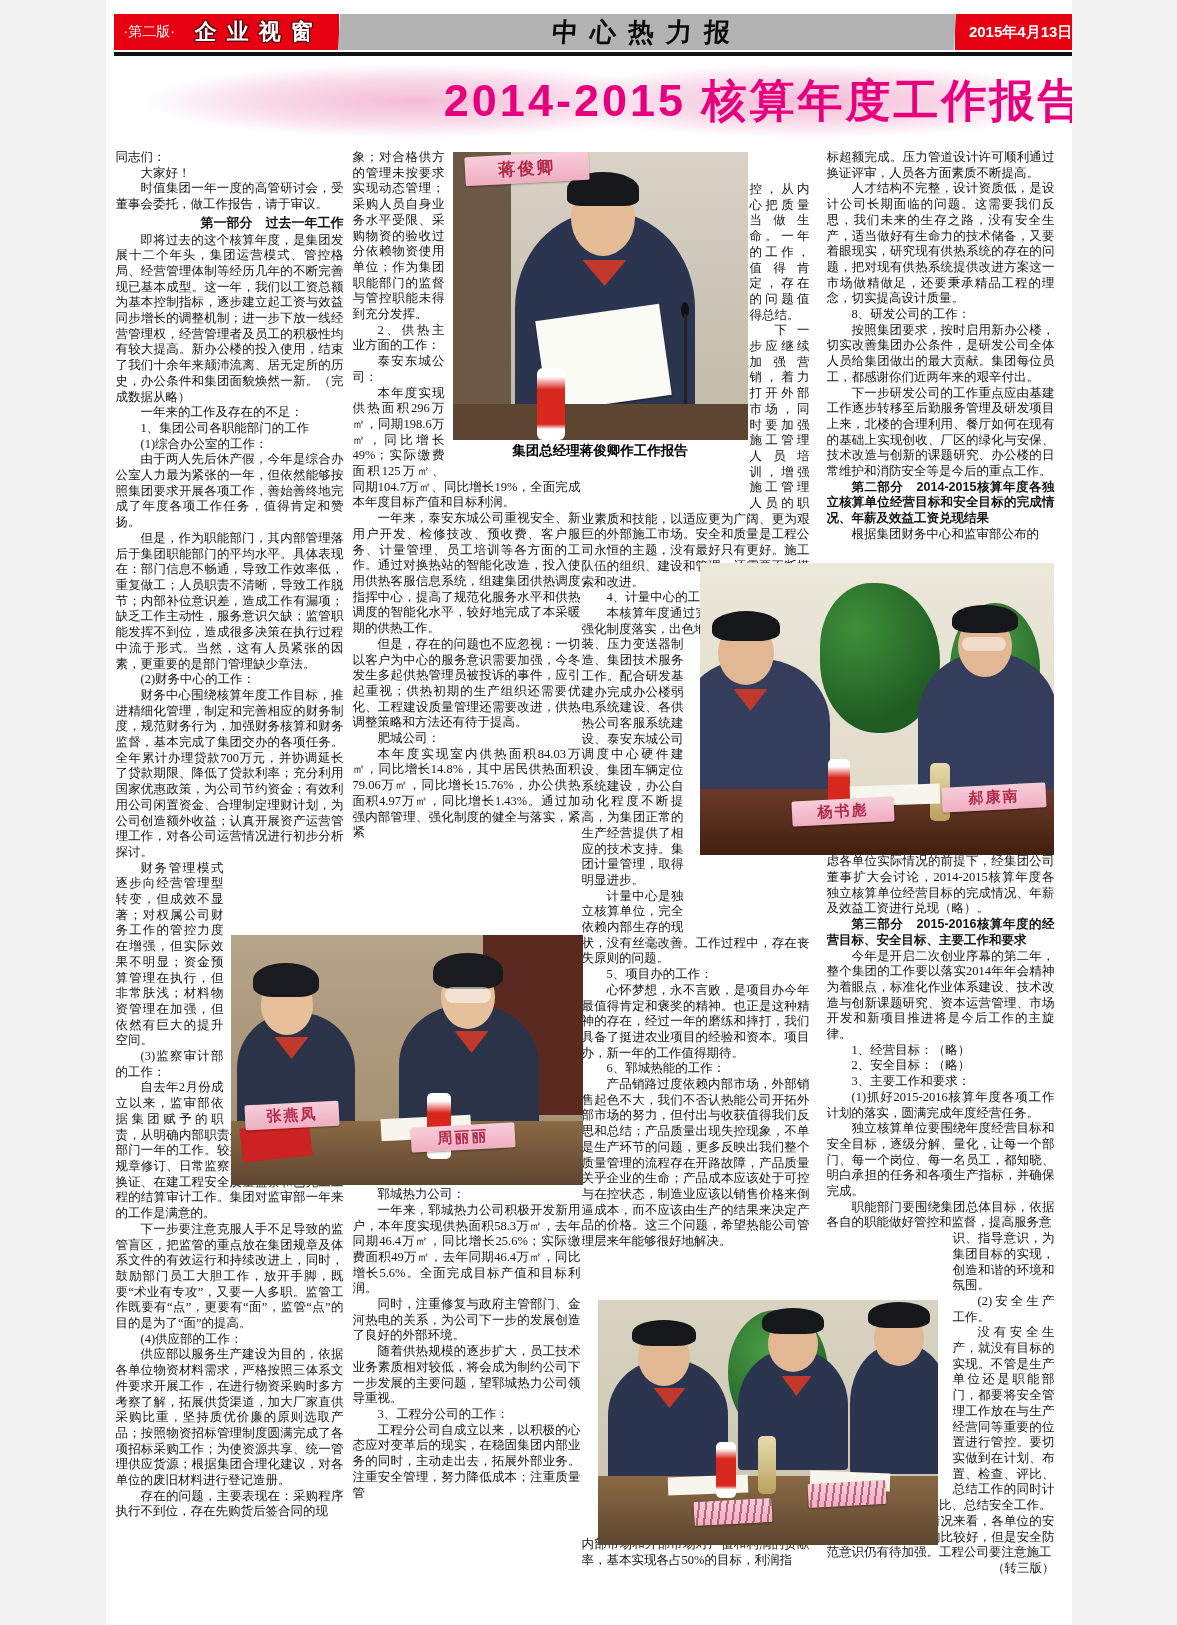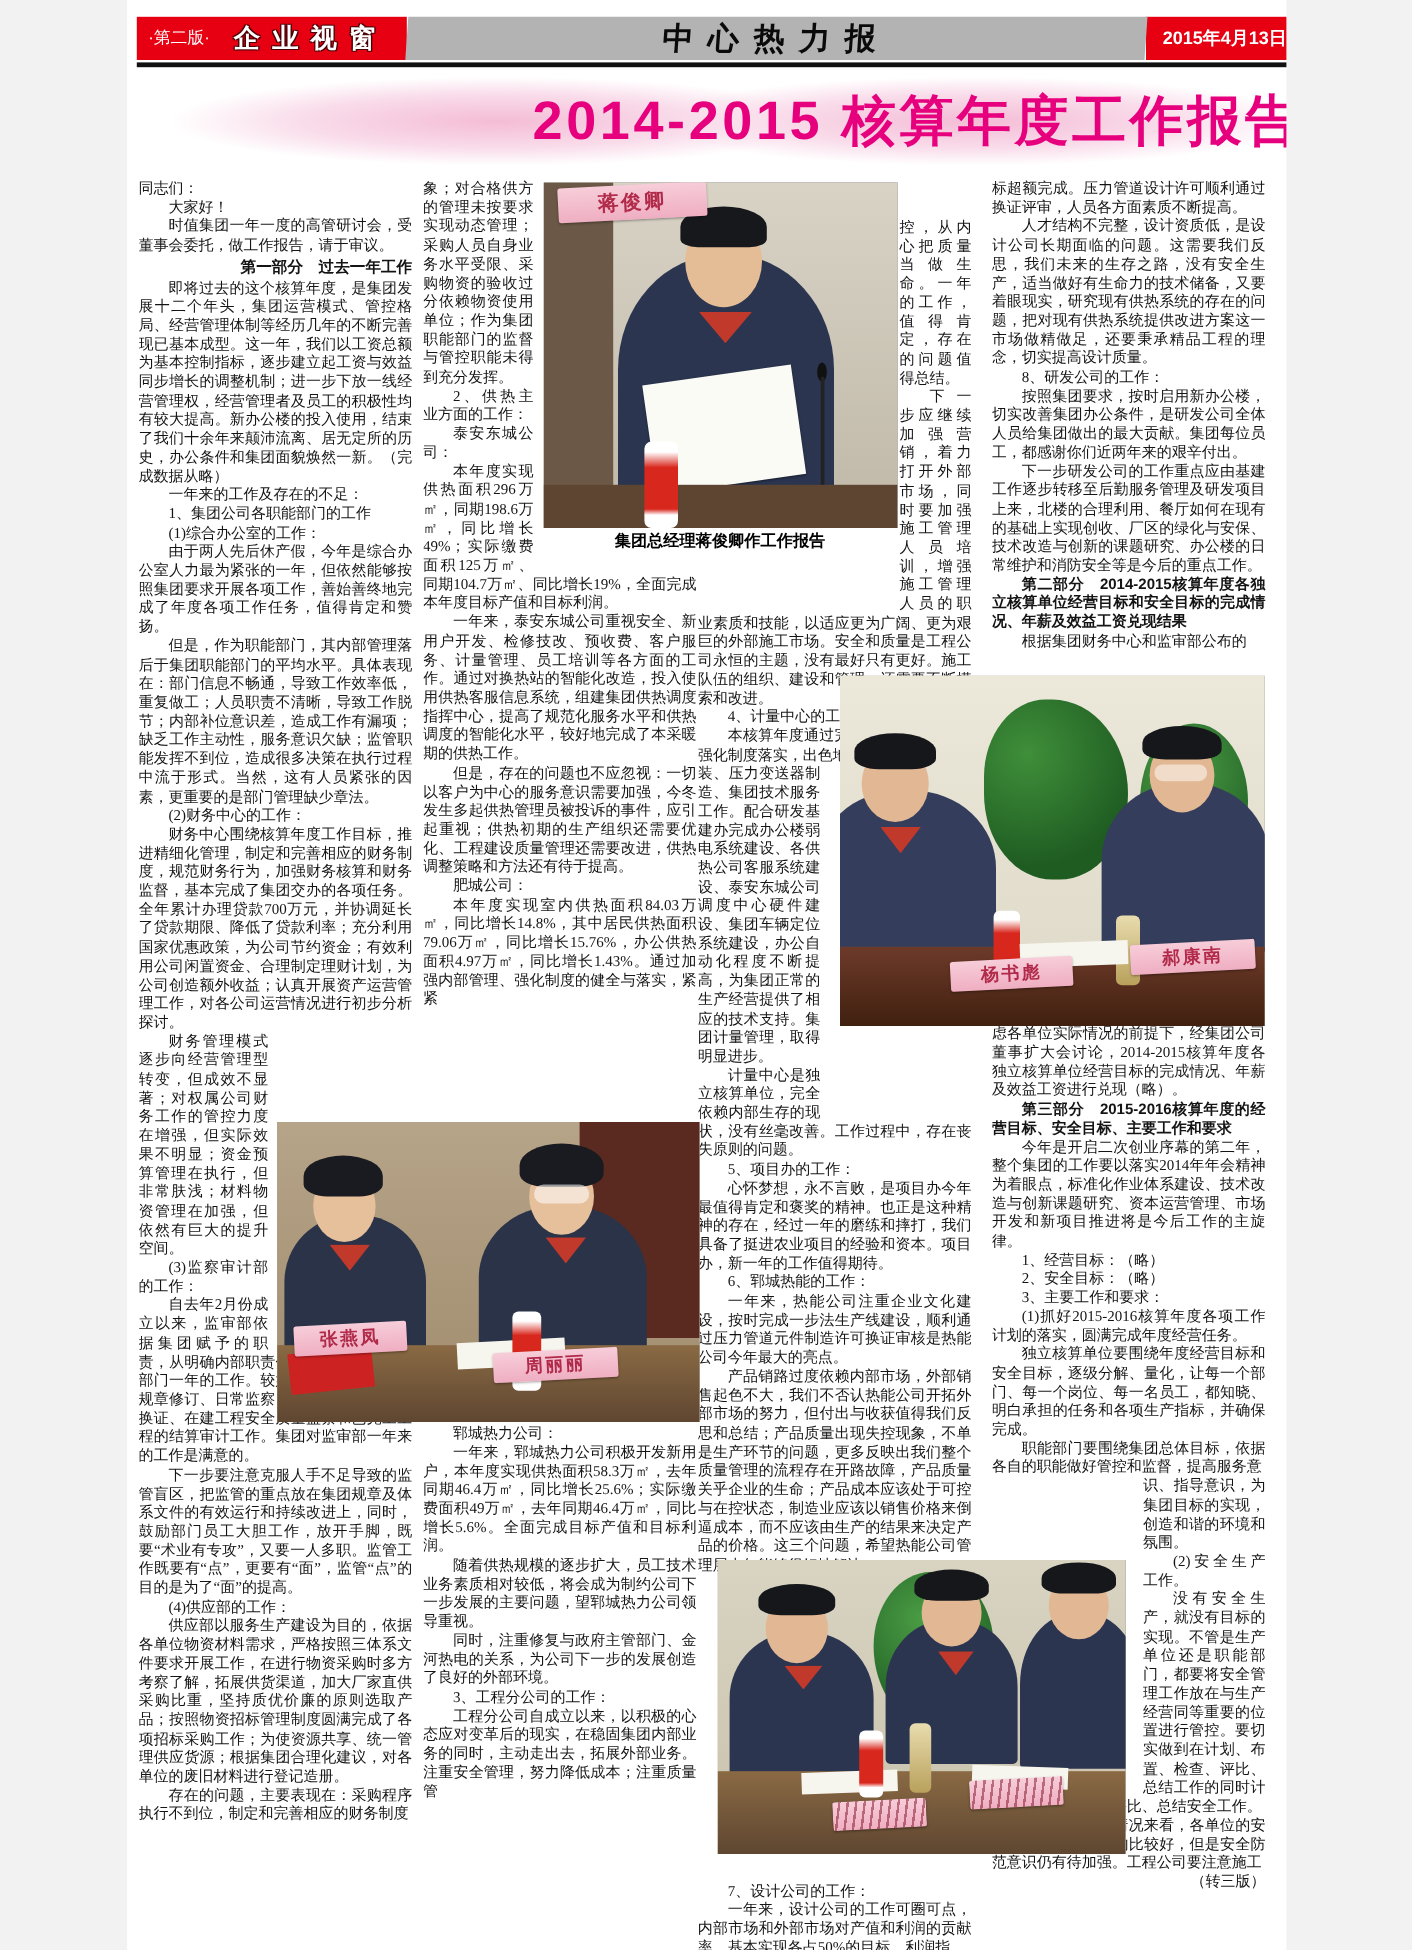--- a/index.html
+++ b/index.html
@@ -105,55 +105,54 @@
       <p class="blk p">但是，作为职能部门，其内部管理落后于集团职能部门的平均水平。具体表现在：部门信息不畅通，导致工作效率低，重复做工；人员职责不清晰，导致工作脱节；内部补位意识差，造成工作有漏项；缺乏工作主动性，服务意识欠缺；监管职能发挥不到位，造成很多决策在执行过程中流于形式。当然，这有人员紧张的因素，更重要的是部门管理缺少章法。</p>
       <p class="blk p">(2)财务中心的工作：</p>
       <p class="blk p">财务中心围绕核算年度工作目标，推进精细化管理，制定和完善相应的财务制度，规范财务行为，加强财务核算和财务监督，基本完成了集团交办的各项任务。全年累计办理贷款700万元，并协调延长了贷款期限、降低了贷款利率；充分利用国家优惠政策，为公司节约资金；有效利用公司闲置资金、合理制定理财计划，为公司创造额外收益；认真开展资产运营管理工作，对各公司运营情况进行初步分析探讨。</p>
       <div class="sp fr" style="height: 252px; width: 112px;"></div>
       <p class="blk p">财务管理模式逐步向经营管理型转变，但成效不显著；对权属公司财务工作的管控力度在增强，但实际效果不明显；资金预算管理在执行，但非常肤浅；材料物资管理在加强，但依然有巨大的提升空间。</p>
       <p class="blk p">(3)监察审计部的工作：</p>
       <p class="blk p">自去年2月份成立以来，监审部依据集团赋予的职责，从明确内部职责分工入手，全面规划部门一年的工作。较好地完成了集团部分规章修订、日常监察、三体系外审、资质换证、在建工程安全质量监察和已完工工程的结算审计工作。集团对监审部一年来的工作是满意的。</p>
       <p class="blk p">下一步要注意克服人手不足导致的监管盲区，把监管的重点放在集团规章及体系文件的有效运行和持续改进上，同时，鼓励部门员工大胆工作，放开手脚，既要“术业有专攻”，又要一人多职。监管工作既要有“点”，更要有“面”，监管“点”的目的是为了“面”的提高。</p>
       <p class="blk p">(4)供应部的工作：</p>
       <p class="blk p">供应部以服务生产建设为目的，依据各单位物资材料需求，严格按照三体系文件要求开展工作，在进行物资采购时多方考察了解，拓展供货渠道，加大厂家直供采购比重，坚持质优价廉的原则选取产品；按照物资招标管理制度圆满完成了各项招标采购工作；为使资源共享、统一管理供应货源；根据集团合理化建议，对各单位的废旧材料进行登记造册。</p>
-      <p class="blk p">存在的问题，主要表现在：采购程序执行不到位，制定和完善相应的财务制度</p>
+      <p class="blk p">存在的问题，主要表现在：采购程序执行不到位，存在先购货后签合同的现</p>
     </div>
   <div class="col" id="col2">
       <div class="sp fr" style="height: 318px; width: 128px;"></div>
       <p class="blk pc">象；对合格供方的管理未按要求实现动态管理；采购人员自身业务水平受限、采购物资的验收过分依赖物资使用单位；作为集团职能部门的监督与管控职能未得到充分发挥。</p>
       <p class="blk p">2、供热主业方面的工作：</p>
       <p class="blk p">泰安东城公司：</p>
       <p class="blk p">本年度实现供热面积296万㎡，同期198.6万㎡，同比增长49%；实际缴费面积125万㎡、同期104.7万㎡、同比增长19%，全面完成本年度目标产值和目标利润。</p>
       <p class="blk p">一年来，泰安东城公司重视安全、新用户开发、检修技改、预收费、客户服务、计量管理、员工培训等各方面的工作。通过对换热站的智能化改造，投入使用供热客服信息系统，组建集团供热调度指挥中心，提高了规范化服务水平和供热调度的智能化水平，较好地完成了本采暖期的供热工作。</p>
       <p class="blk p">但是，存在的问题也不应忽视：一切以客户为中心的服务意识需要加强，今冬发生多起供热管理员被投诉的事件，应引起重视；供热初期的生产组织还需要优化、工程建设质量管理还需要改进，供热调整策略和方法还有待于提高。</p>
       <p class="blk p">肥城公司：</p>
       <p class="blk p">本年度实现室内供热面积84.03万㎡，同比增长14.8%，其中居民供热面积79.06万㎡，同比增长15.76%，办公供热面积4.97万㎡，同比增长1.43%。通过加强内部管理、强化制度的健全与落实，紧紧</p>
       <div class="sp gap" style="height: 252px;"></div>
       <p class="blk pc">围绕年度经营目标和安全目标，圆满完成各项工作任务，并超额完成本年度目标产值和目标利润。</p>
       <p class="blk p">领导班子不团结，班子成员之间缺少必要的交流和沟通，是肥城公司当前存在的主要问题。</p>
       <p class="blk p">郓城热力公司：</p>
       <p class="blk p">一年来，郓城热力公司积极开发新用户，本年度实现供热面积58.3万㎡，去年同期46.4万㎡，同比增长25.6%；实际缴费面积49万㎡，去年同期46.4万㎡，同比增长5.6%。全面完成目标产值和目标利润。</p>
+      <p class="blk p">同时，注重修复与政府主管部门、金河热电的关系，为公司下一步的发展创造了良好的外部环境。</p>
       <p class="blk p">随着供热规模的逐步扩大，员工技术业务素质相对较低，将会成为制约公司下一步发展的主要问题，望郓城热力公司领导重视。</p>
-      <p class="blk p">同时，注重修复与政府主管部门、金河热电的关系，为公司下一步的发展创造了良好的外部环境。</p>
       <p class="blk p">3、工程分公司的工作：</p>
       <p class="blk p">工程分公司自成立以来，以积极的心态应对变革后的现实，在稳固集团内部业务的同时，主动走出去，拓展外部业务。注重安全管理，努力降低成本；注重质量管</p>
     </div>
   <div class="col" id="col3">
       <div class="sp fl" style="height: 320px; width: 160px;"></div>
       <p class="blk pc">控，从内心把质量当做生命。一年的工作，值得肯定，存在的问题值得总结。</p>
       <p class="blk p">下一步应继续加强营销，着力打开外部市场，同时要加强施工管理人员培训，增强施工管理人员的职业素质和技能，以适应更为广阔、更为艰巨的外部施工市场。安全和质量是工程公司永恒的主题，没有最好只有更好。施工队伍的组织、建设和管理，还需要不断摸索和改进。</p>
       <p class="blk p">4、计量中心的工作：</p>
       <p class="blk p">本核算年度通过完善内部管理流程、强化制度落实，出色地完成了热量表安</p>
       <div class="sp fr" style="height: 292px; width: 118px;"></div>
       <p class="blk pc">装、压力变送器制造、集团技术服务工作。配合研发基建办完成办公楼弱电系统建设、各供热公司客服系统建设、泰安东城公司调度中心硬件建设、集团车辆定位系统建设，办公自动化程度不断提高，为集团正常的生产经营提供了相应的技术支持。集团计量管理，取得明显进步。</p>
       <p class="blk p">计量中心是独立核算单位，完全依赖内部生存的现状，没有丝毫改善。工作过程中，存在丧失原则的问题。</p>
       <p class="blk p">5、项目办的工作：</p>
       <p class="blk p">心怀梦想，永不言败，是项目办今年最值得肯定和褒奖的精神。也正是这种精神的存在，经过一年的磨练和摔打，我们具备了挺进农业项目的经验和资本。项目办，新一年的工作值得期待。</p>
       <p class="blk p">6、郓城热能的工作：</p>
-      <p class="blk p">一年来，热能公司注重企业文化建设，按时完成一步法生产线建设，顺利通过压力管道元件制造许可换证审核是热能公司今年最大的亮点。</p>
       <p class="blk p">产品销路过度依赖内部市场，外部销售起色不大，我们不否认热能公司开拓外部市场的努力，但付出与收获值得我们反思和总结；产品质量出现失控现象，不单是生产环节的问题，更多反映出我们整个质量管理的流程存在开路故障，产品质量关乎企业的生命；产品成本应该处于可控与在控状态，制造业应该以销售价格来倒逼成本，而不应该由生产的结果来决定产品的价格。这三个问题，希望热能公司管理层来年能够很好地解决。</p>
       <div class="sp gap" style="height: 256px;"></div>
       <p class="blk p">7、设计公司的工作：</p>
       <p class="blk p">一年来，设计公司的工作可圈可点，内部市场和外部市场对产值和利润的贡献率，基本实现各占50%的目标，利润指</p>
     </div>
   <div class="col" id="col4">
       <p class="blk pc">标超额完成。压力管道设计许可顺利通过换证评审，人员各方面素质不断提高。</p>
       <p class="blk p">人才结构不完整，设计资质低，是设计公司长期面临的问题。这需要我们反思，我们未来的生存之路，没有安全生产，适当做好有生命力的技术储备，又要着眼现实，研究现有供热系统的存在的问题，把对现有供热系统提供改进方案这一市场做精做足，还要秉承精品工程的理念，切实提高设计质量。</p>
       <p class="blk p">8、研发公司的工作：</p>
       <p class="blk p">按照集团要求，按时启用新办公楼，切实改善集团办公条件，是研发公司全体人员给集团做出的最大贡献。集团每位员工，都感谢你们近两年来的艰辛付出。</p>

